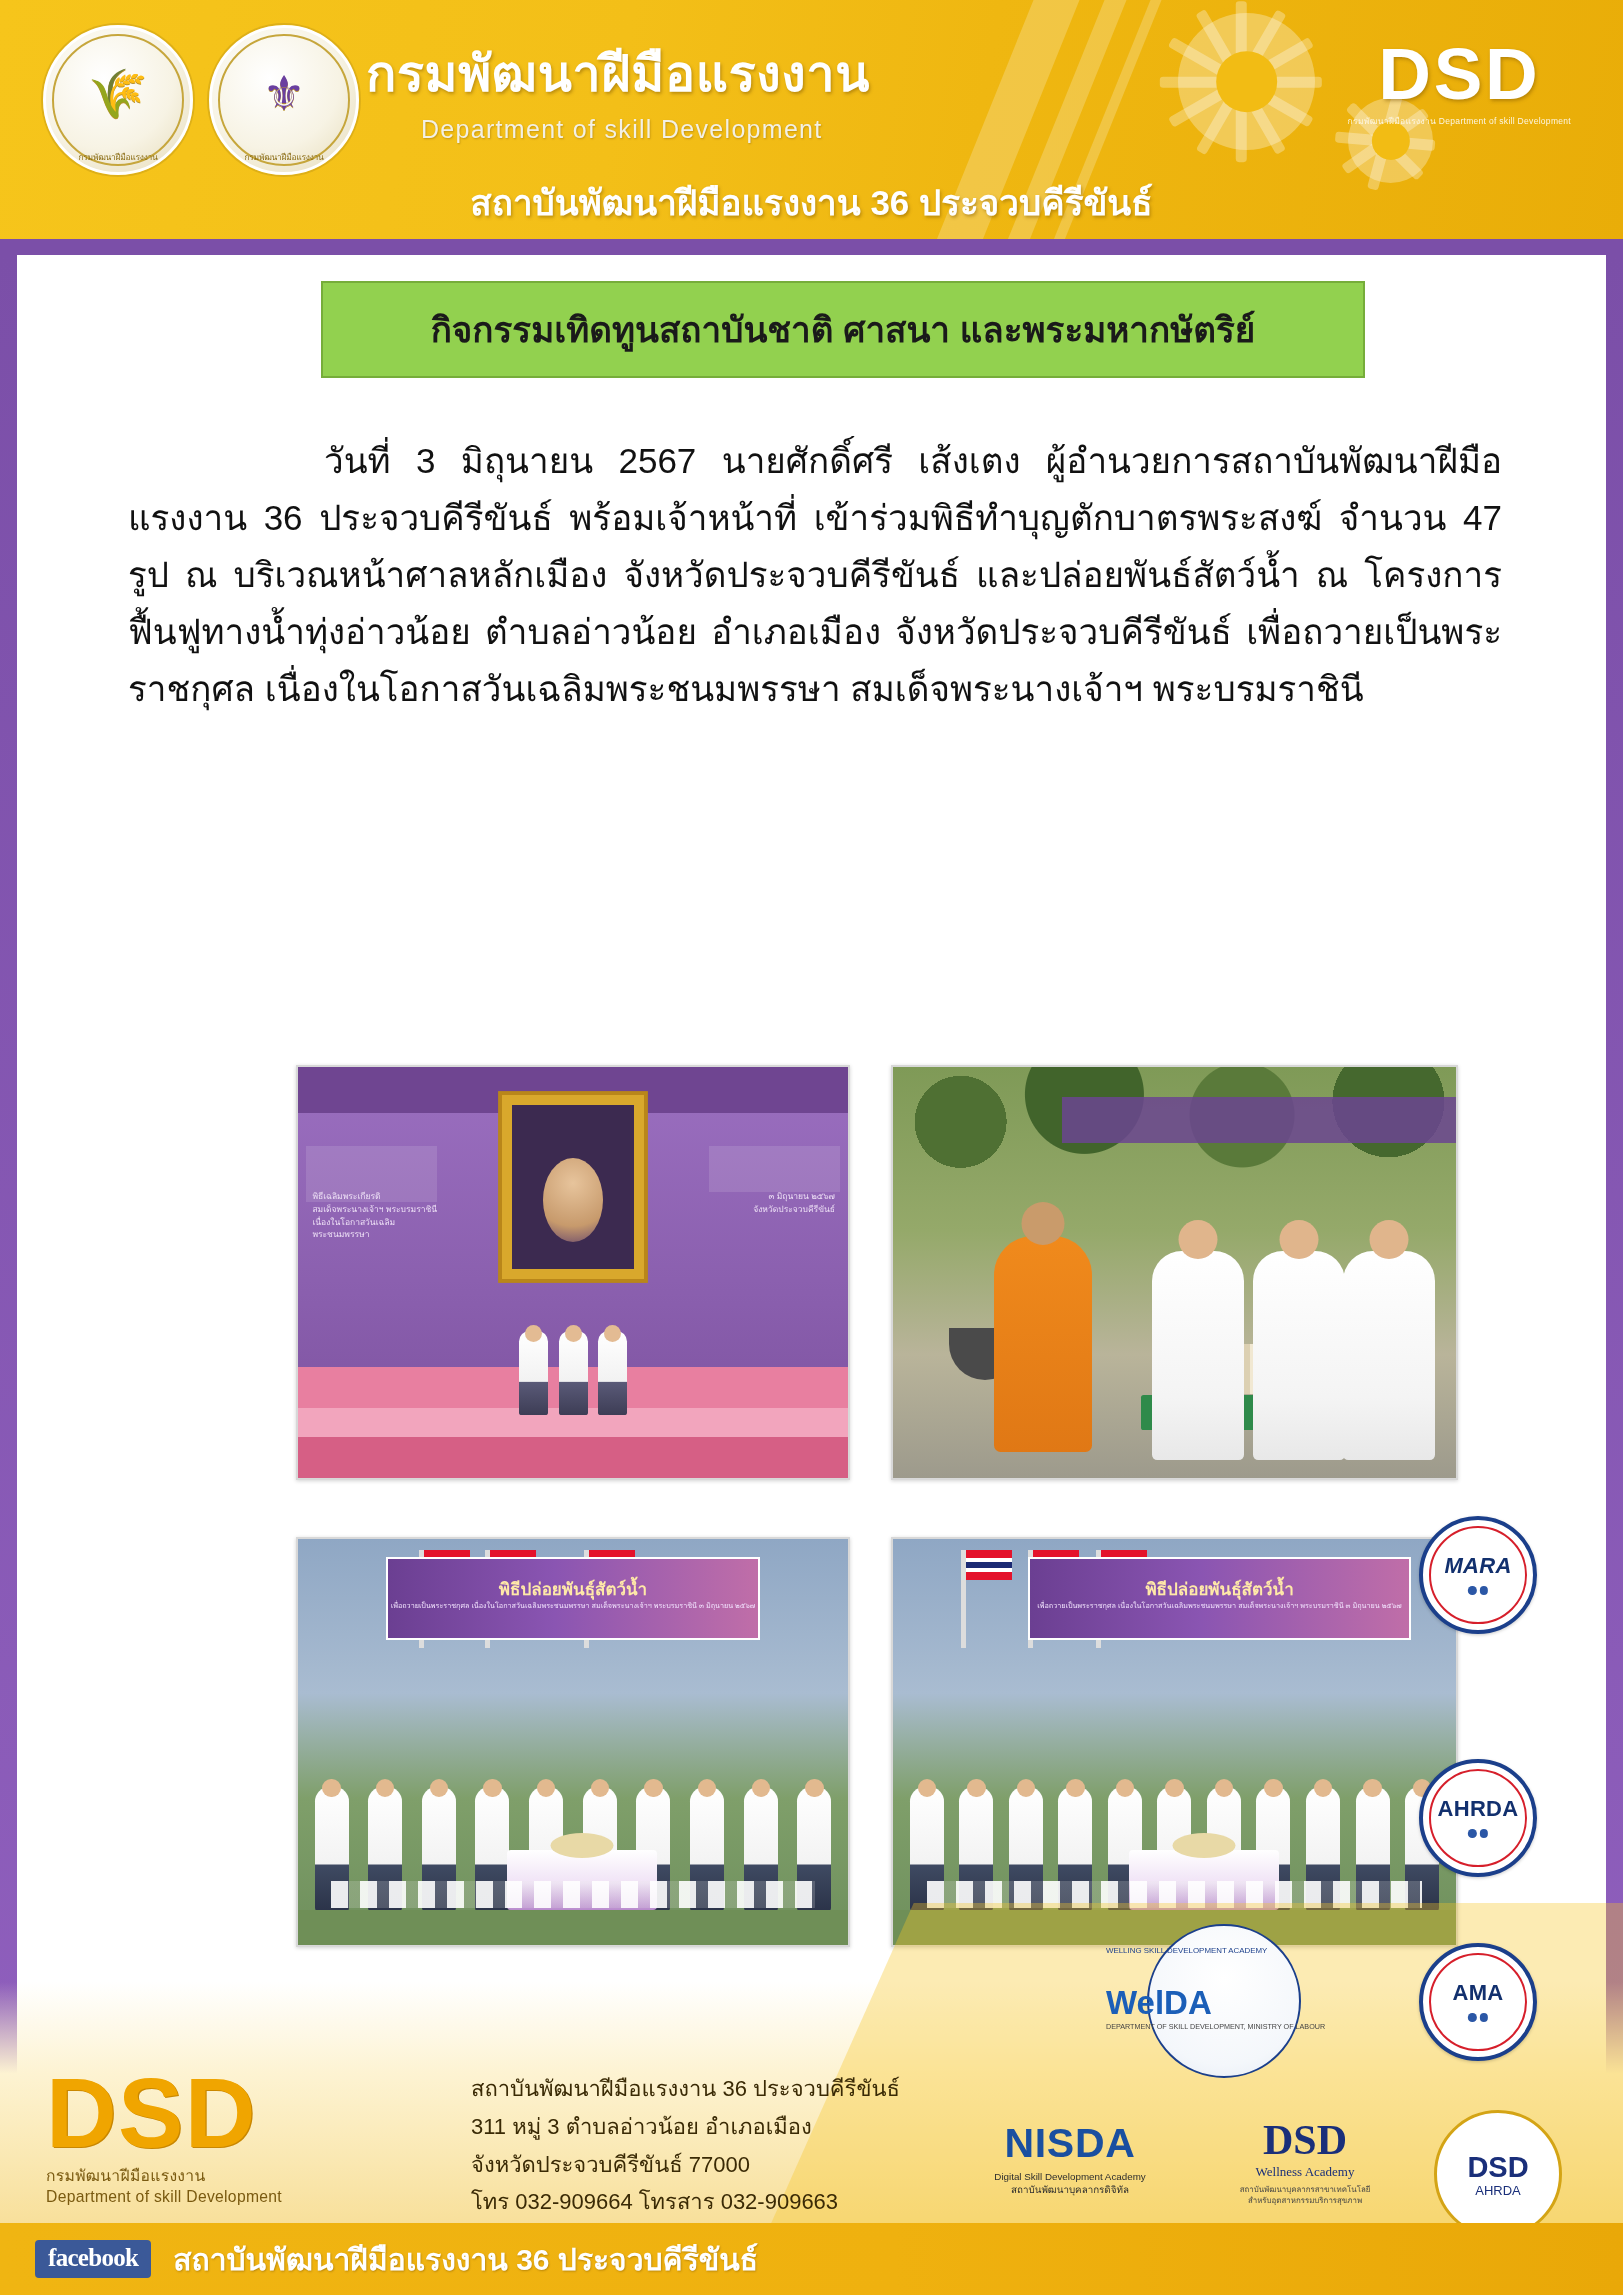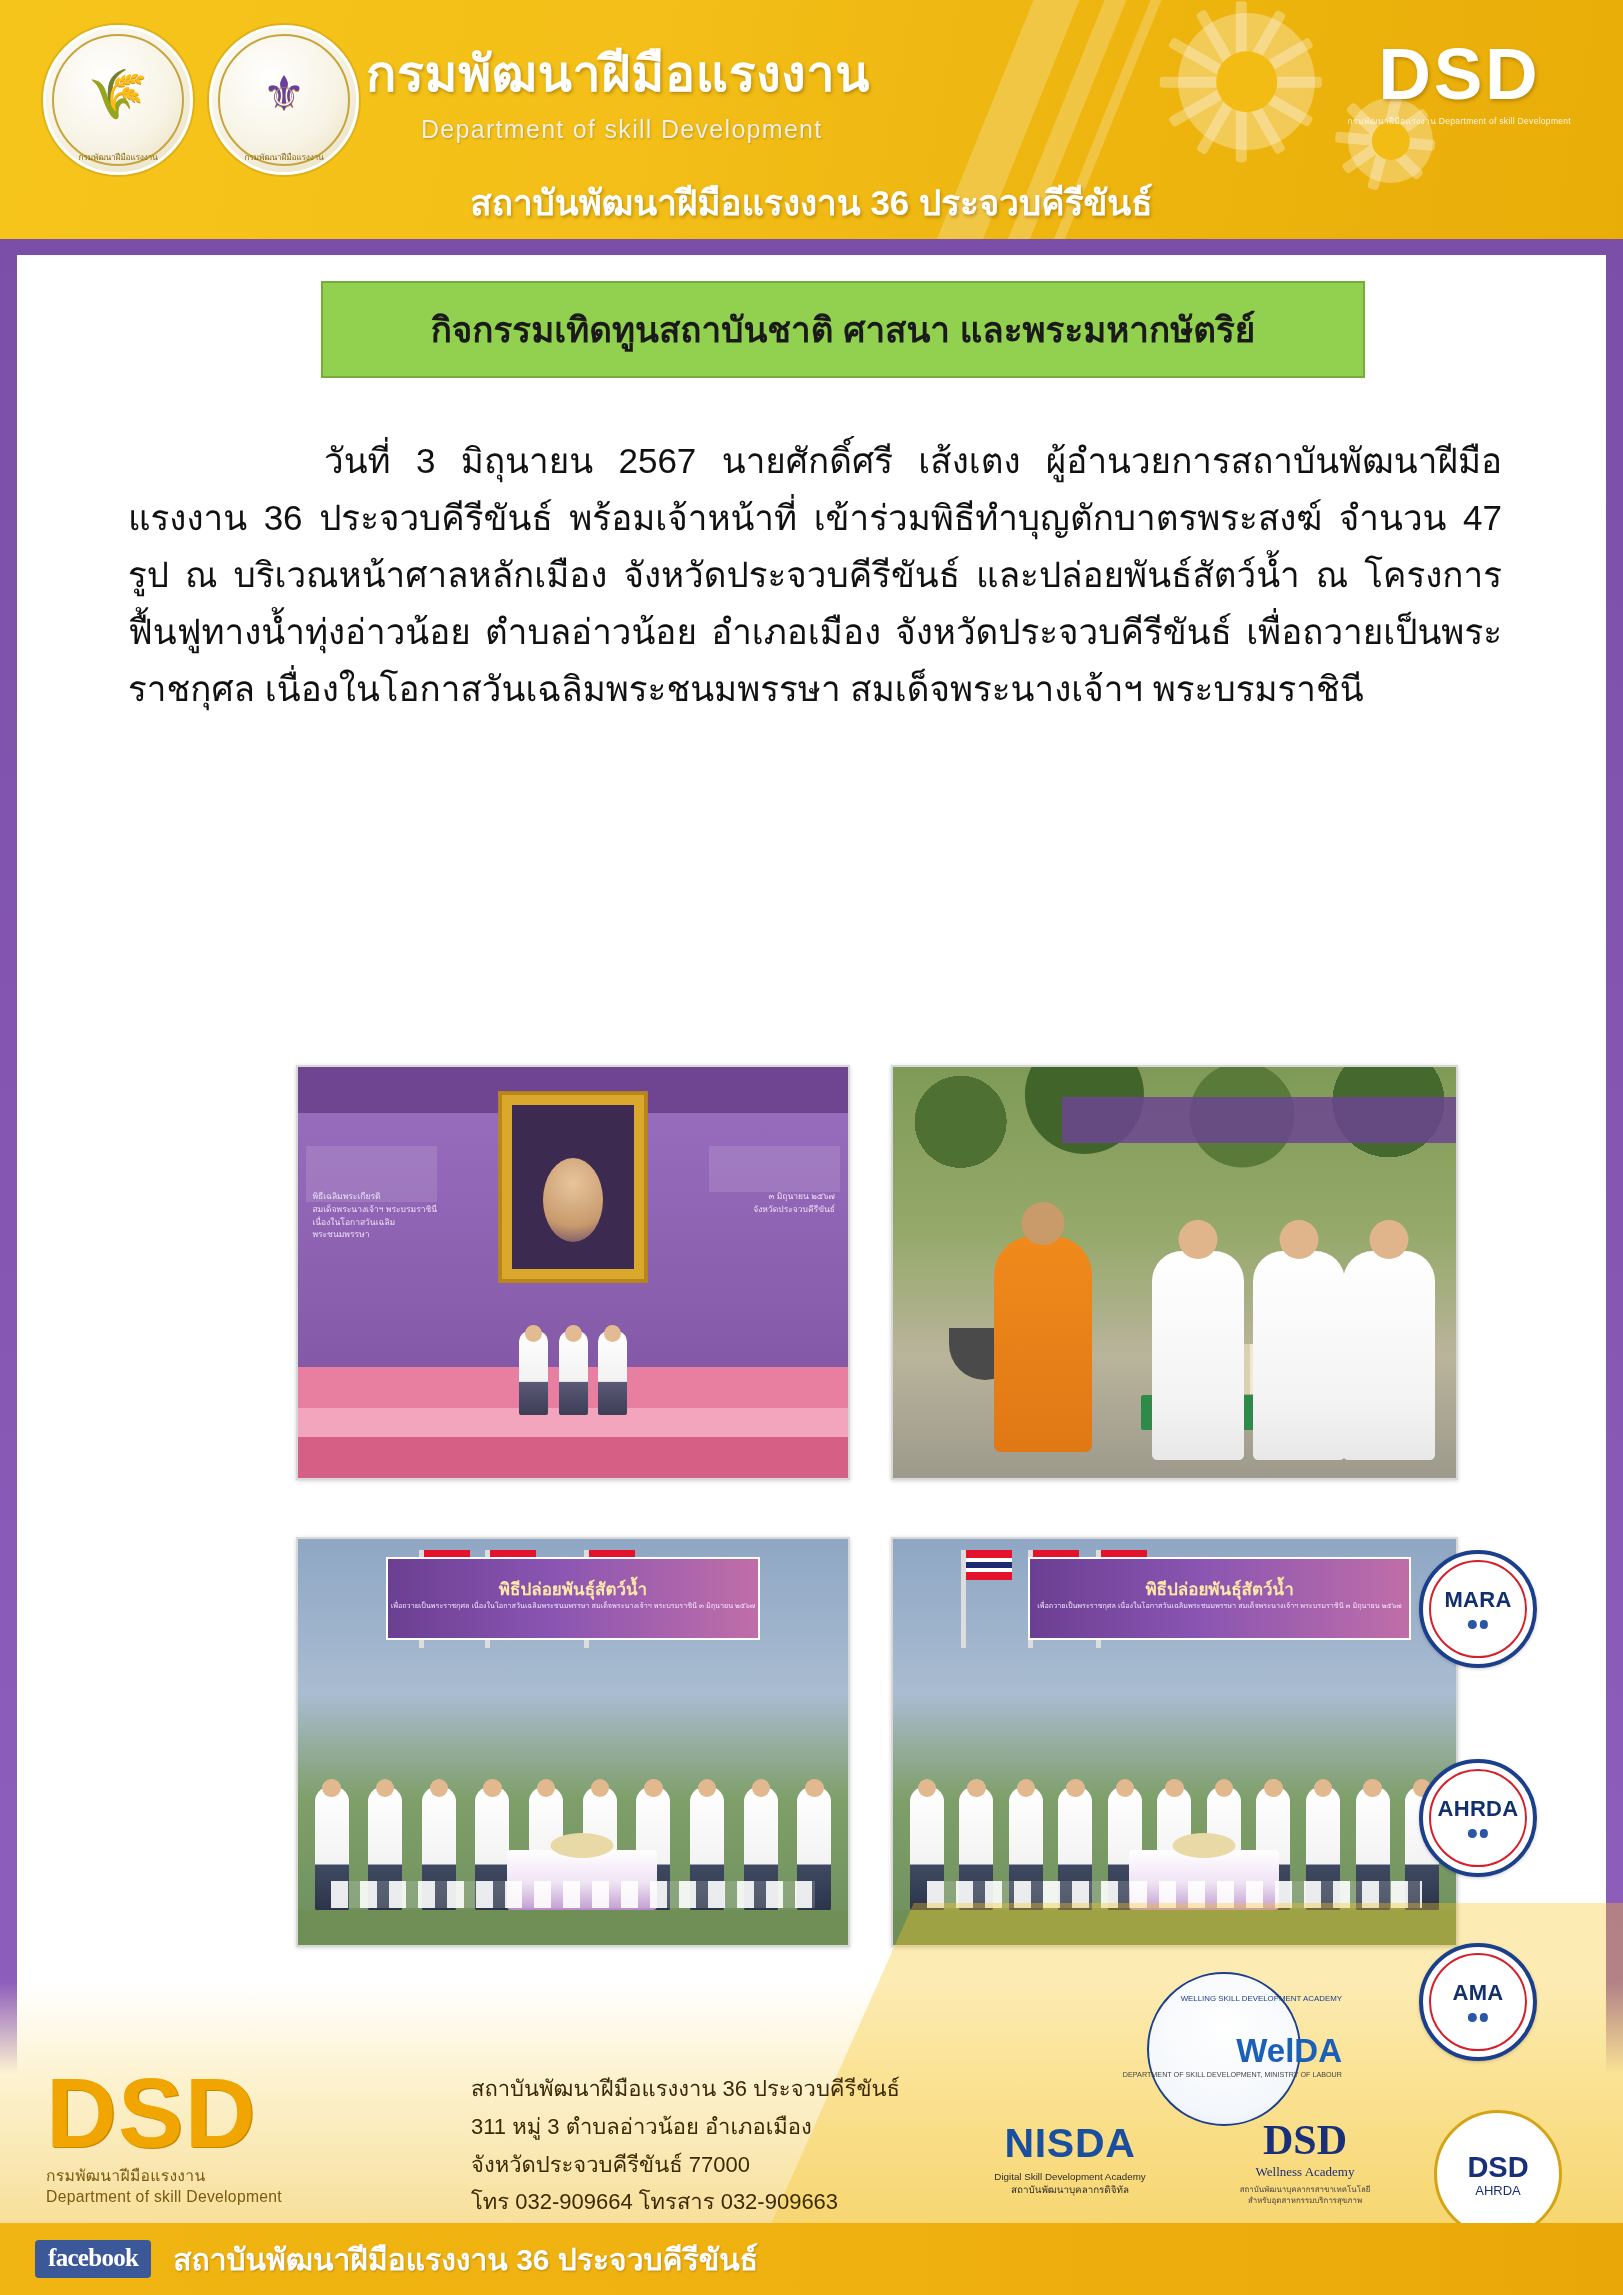--- a/index.html
+++ b/index.html
@@ -306,27 +306,27 @@
     background:#ffffff; border:4.6px solid #1b3f8b;
     box-shadow:0 1.3px 3.3px rgba(0,0,0,0.2);
   }
   .badge .ring { position:absolute; inset:5.9px; border-radius:50%; border:2.6px solid #d61f2b; }
   .badge .txt {
     position:absolute; left:0; right:0; top:42%; transform:translateY(-50%);
     text-align:center; font-size:22px; font-weight:bold; color:#12306e; letter-spacing:0.3px;
   }
   .badge .dots { position:absolute; left:50%; top:60%; transform:translateX(-50%); display:flex; gap:3.3px; }
   .badge .dots i { width:8.5px;height:8.5px;border-radius:50%;background:#2b57a6; display:block;}
-  .b-mara { right:86px; top:1550px; }
+  .b-mara { right:86px; top:1516px;font-style:italic; }
   .b-ahrda{ right:86px; top:1759px; }
   .b-ama  { right:86px; top:1943px; }
 
   .weida {
-    position:absolute; right:281px; top:1972px; width:236px; height:150px;
-    text-align:right;
+    position:absolute; right:281px; top:1924px; width:236px; height:150px;
+    text-align:left;
   }
   .weida .circle {
     position:absolute; left:50%; top:0; transform:translateX(-50%);
     width:150px; height:150px; border-radius:50%;
     background: radial-gradient(circle at 50% 35%, #ffffff 0%, #f4f7fb 70%, #e2e9f3 100%);
     border:2.6px solid #1b3f8b;
   }
   .weida .mark { position:absolute; left:0; right:0; top:60px; font-size:33px; font-weight:bold; color:#1b5fb8; }
   .weida .arc-top { position:absolute; left:0; right:0; top:22px; font-size:7.9px; color:#1b3f8b; }
   .weida .arc-bot { position:absolute; left:0; right:0; top:98px; font-size:7.2px; color:#444; line-height:1.35; }

